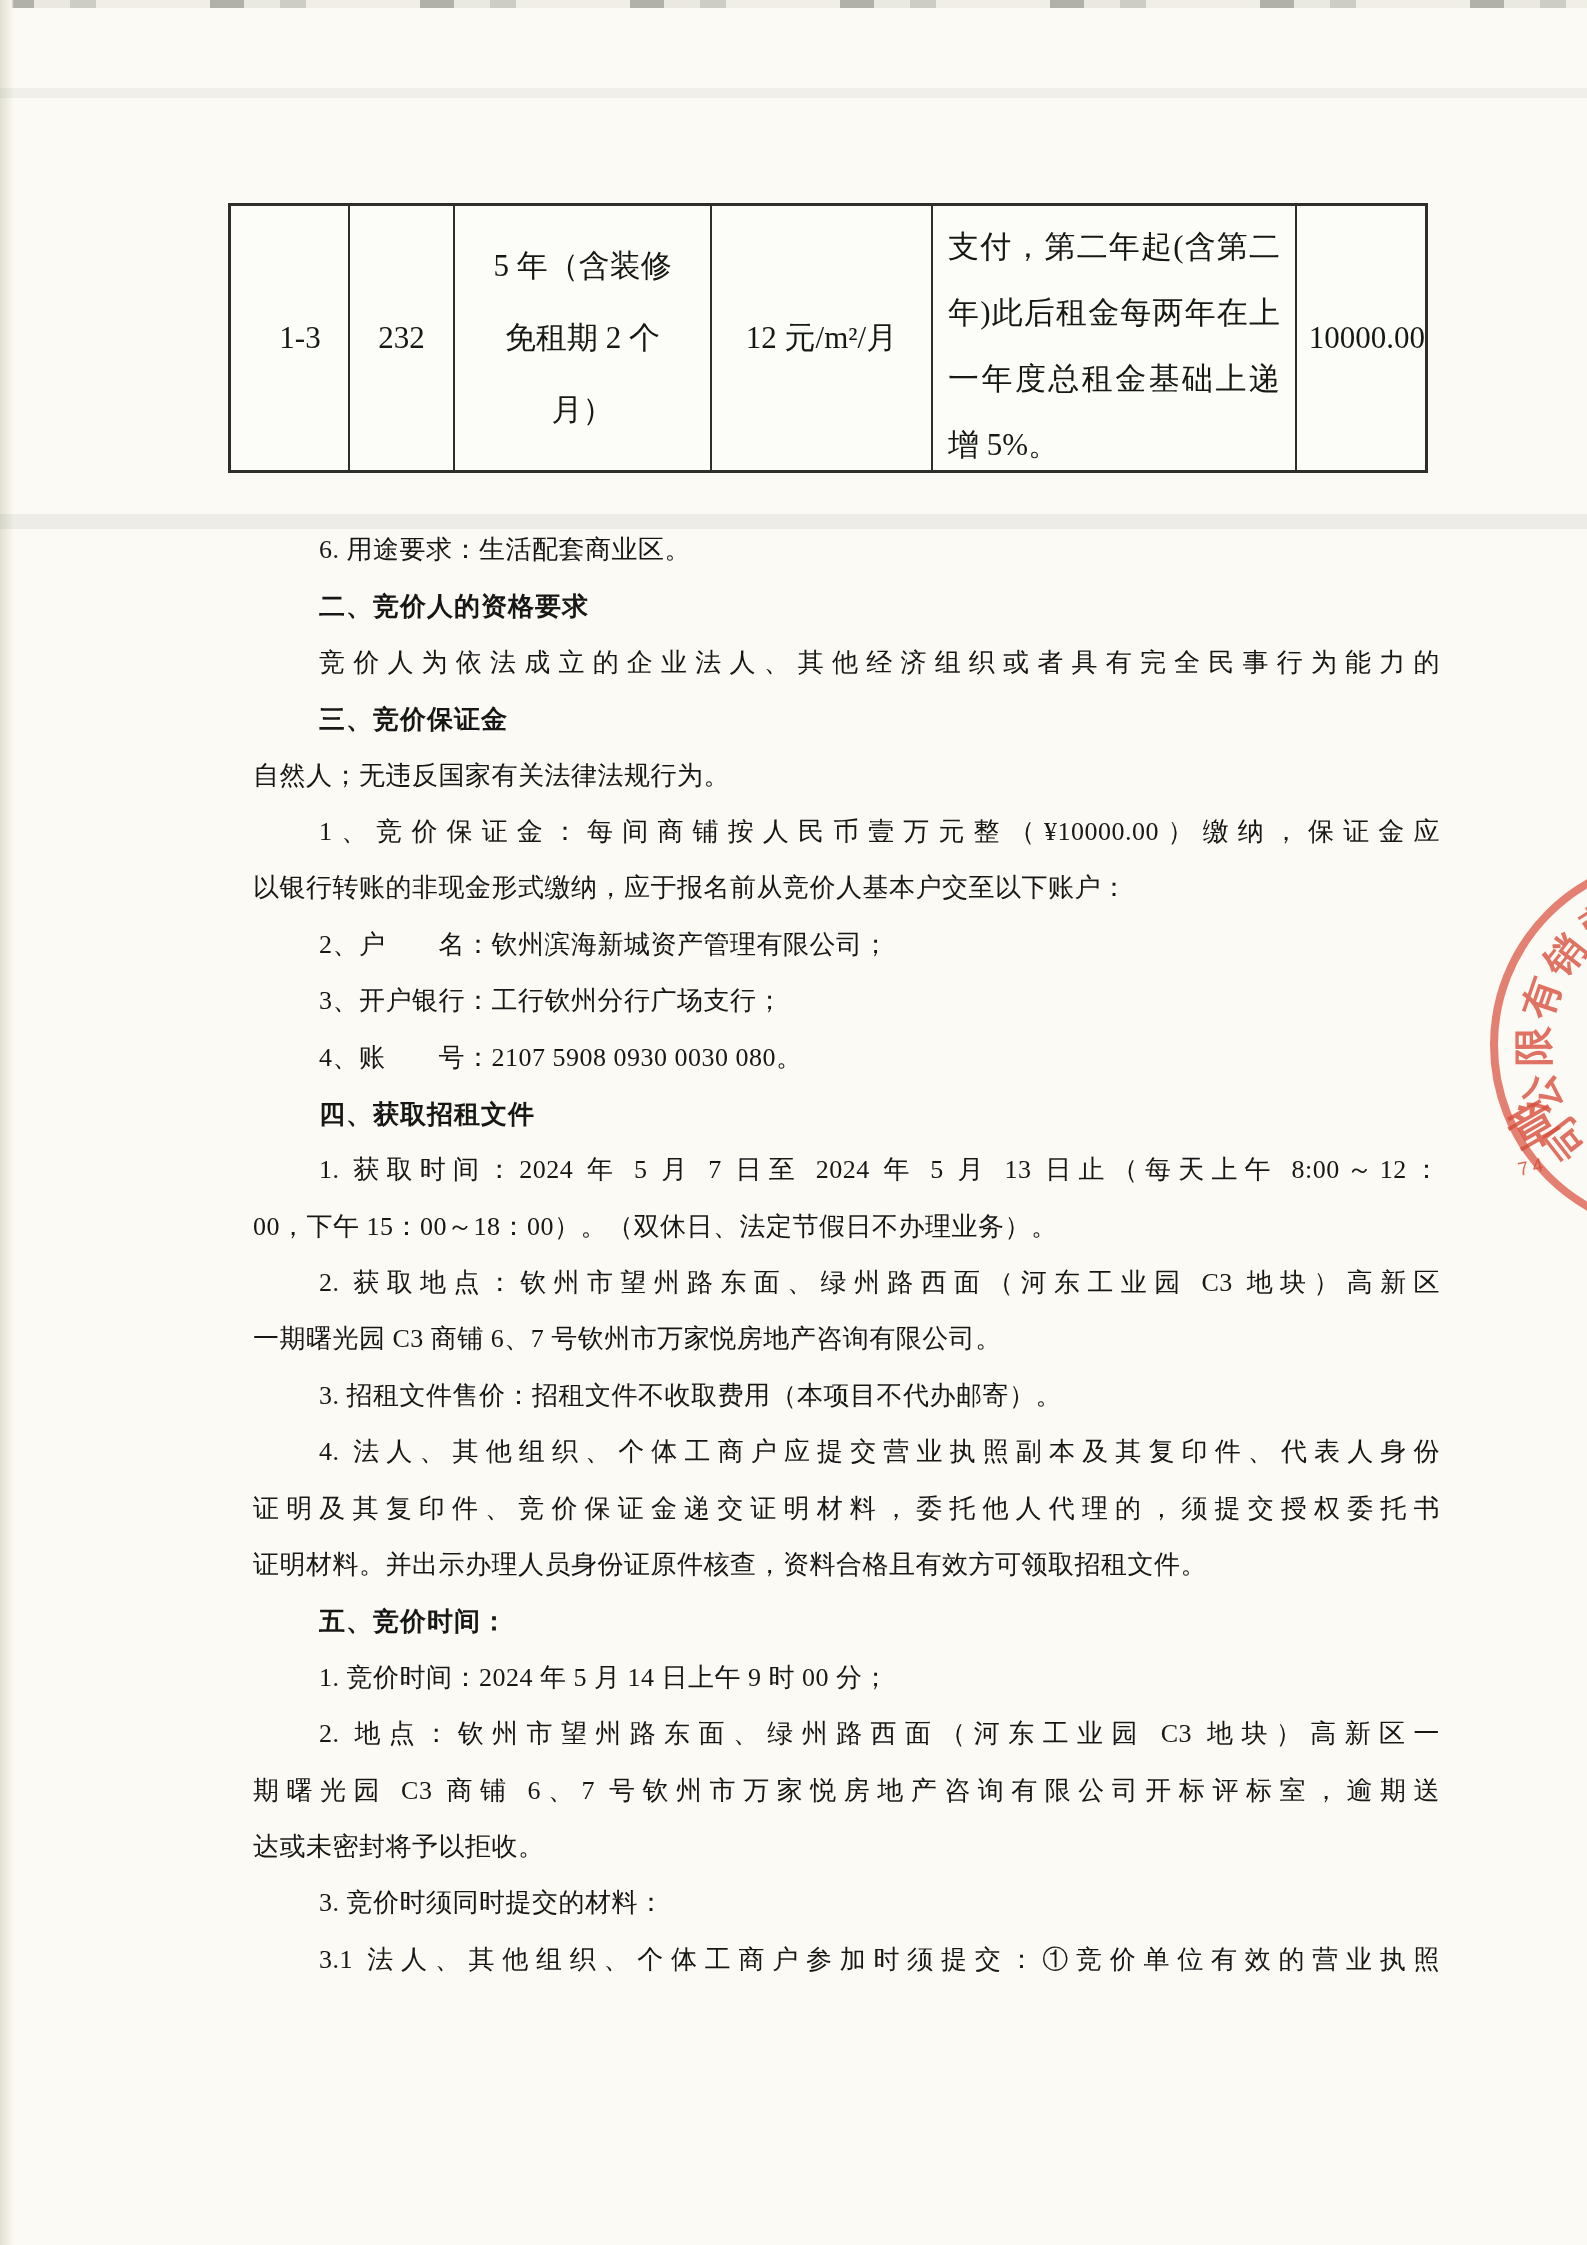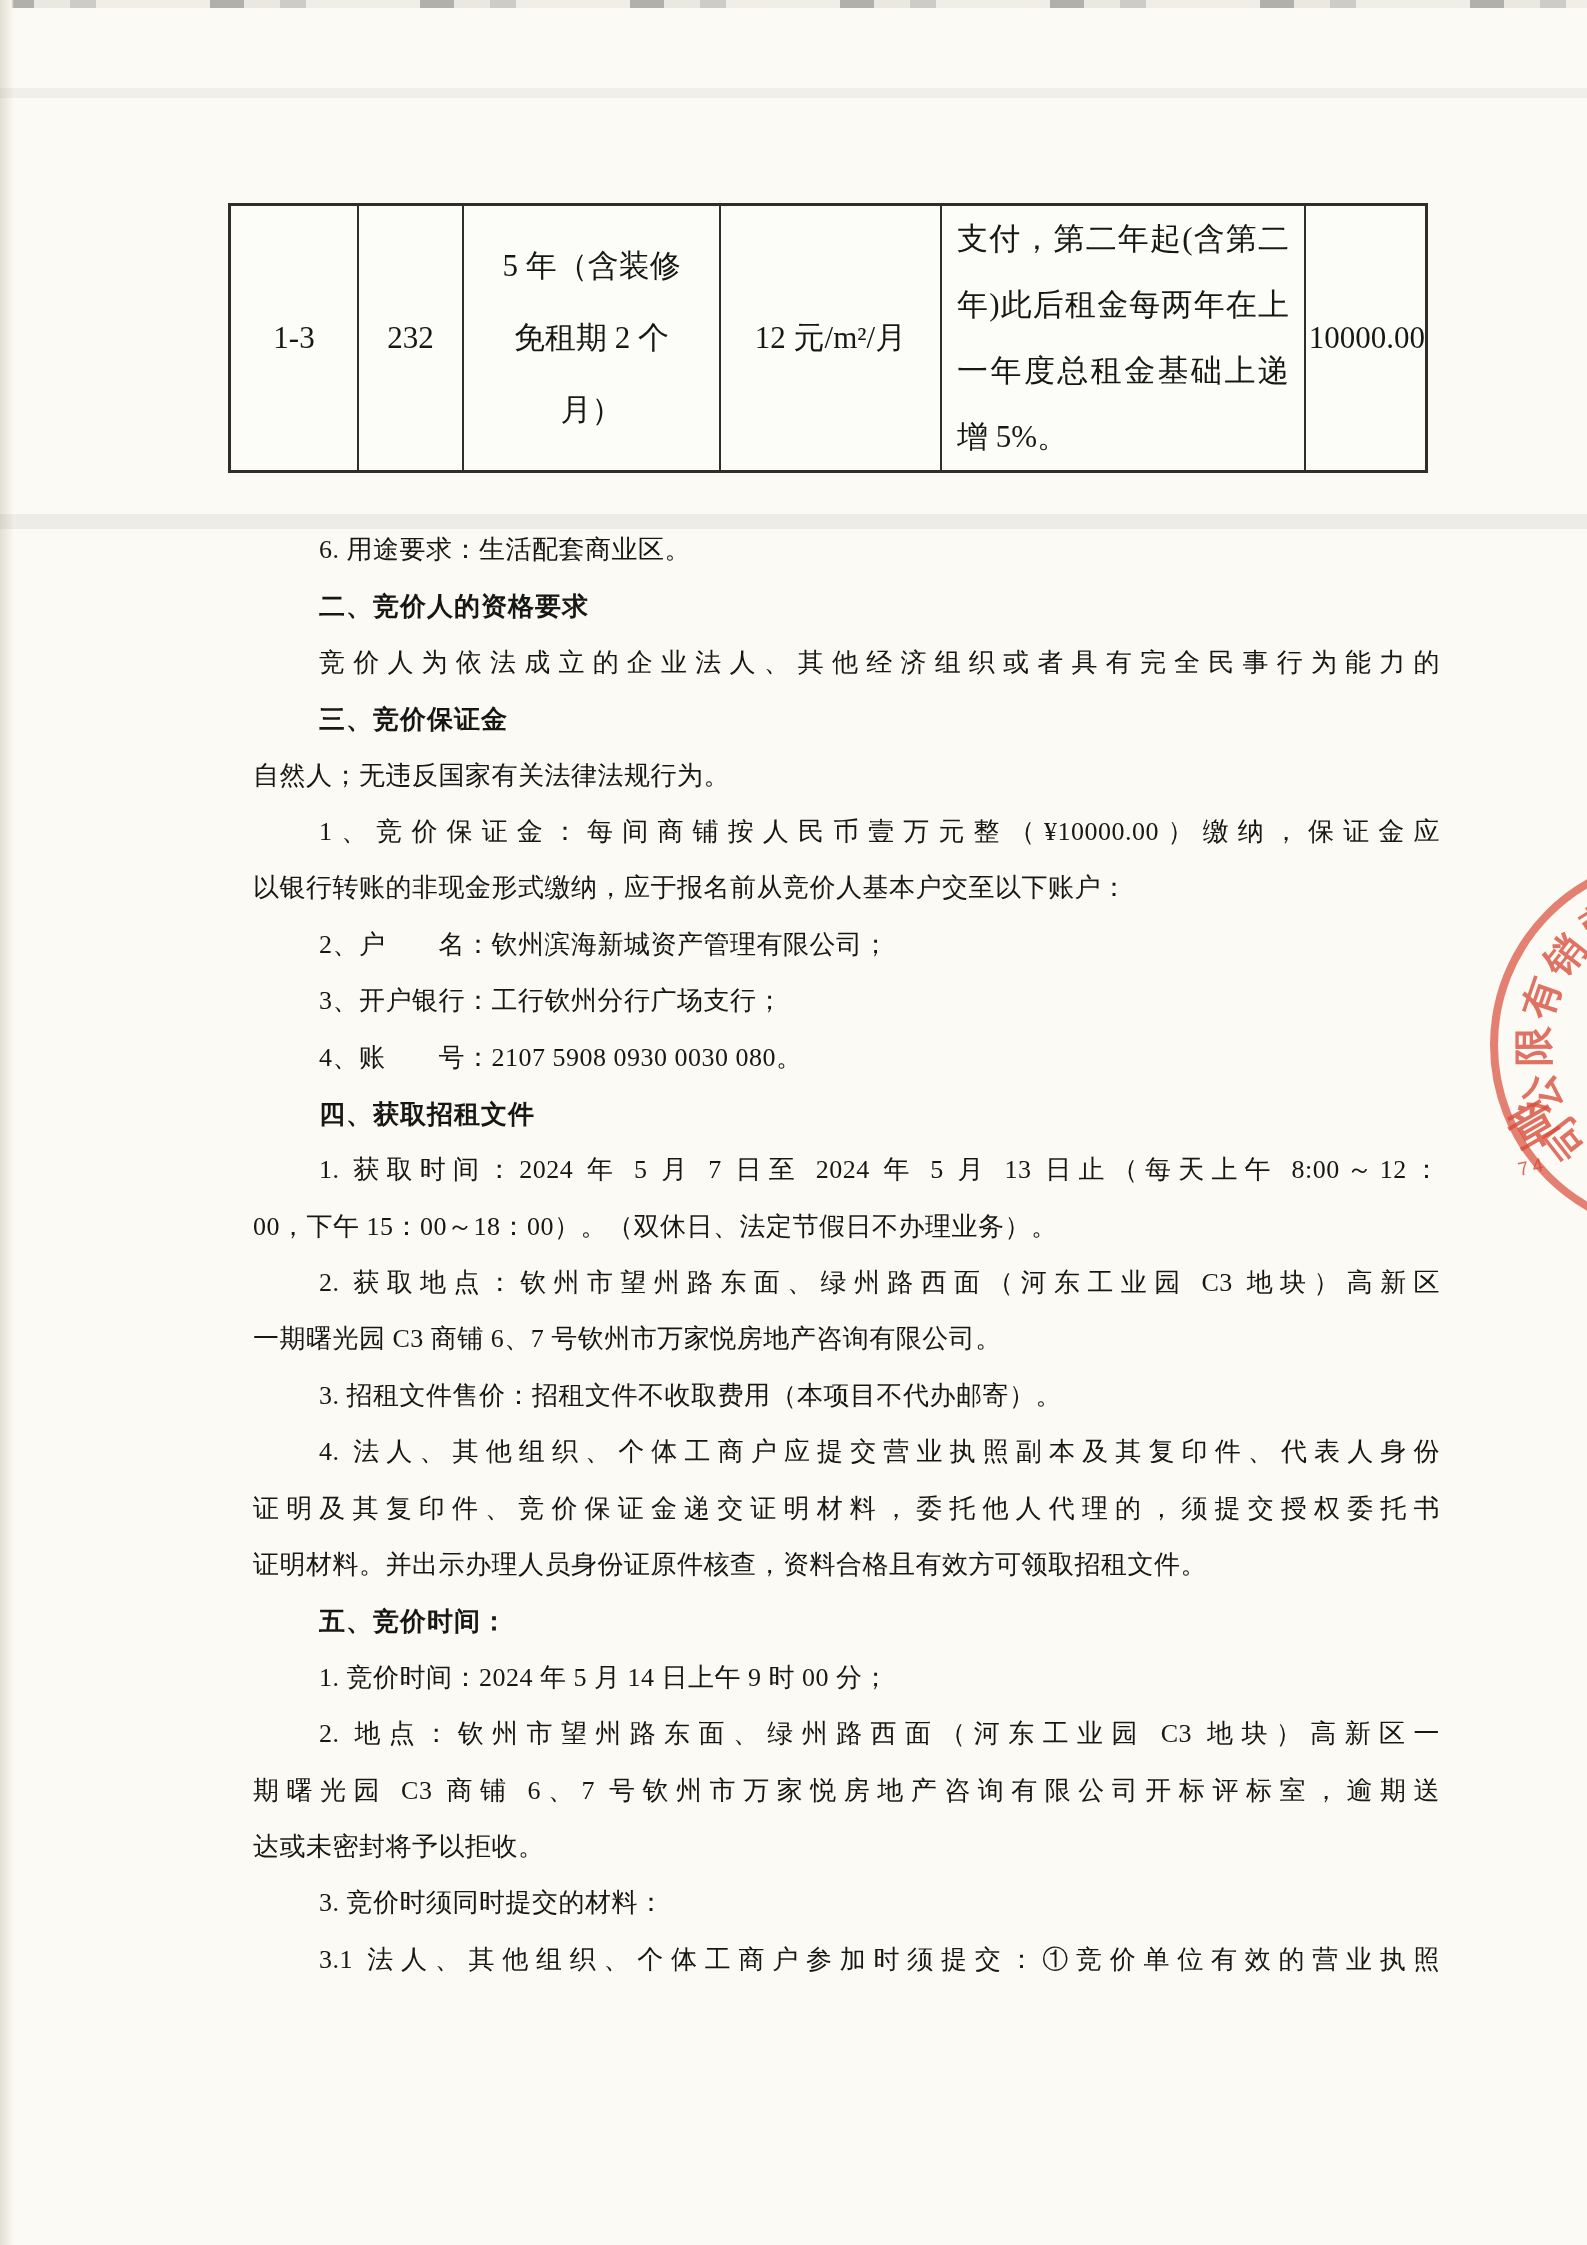--- a/index.html
+++ b/index.html
@@ -17,22 +17,22 @@
   .streak1{position:absolute;left:0;top:88px;width:100%;height:10px;background:rgba(150,148,136,.10);}
   .streak2{position:absolute;left:0;top:514px;width:100%;height:15px;background:rgba(118,116,104,.10);}
 
   
   .rtable{position:absolute;left:228px;top:203px;width:1200px;height:270px;
     box-sizing:border-box;border:3px solid #2f2e2a;display:flex;background:rgba(255,255,255,.35);}
   .cell{box-sizing:border-box;border-right:2px solid #2f2e2a;
     display:flex;flex-direction:column;align-items:center;justify-content:center;
     font-size:31px;}
   .cell:last-child{border-right:none;}
-  .c1{width:128px;} .c2{width:105px;} .c3{width:257px;gap:6px;} .c4{width:221px;}
-  .c5{width:364px;align-items:stretch;justify-content:flex-start;padding:0 15px;}
+  .c1{width:98px;margin-left:21px;} .c2{width:105px;} .c3{width:257px;gap:6px;} .c4{width:221px;}
+  .c5{width:364px;align-items:stretch;justify-content:flex-start;padding:8px 15px;}
   .c6{flex:1;align-items:flex-end;}
   .tline{line-height:66px;height:66px;text-align:center;white-space:nowrap;}
   .c5 .tline{text-align:left;}
   .c5 .tline.tj{text-align:justify;text-align-last:justify;white-space:normal;}
 
   
   .bodytext{position:absolute;left:253px;top:522px;width:1187px;font-size:26px;letter-spacing:.5px;}
   .ln{height:56.4px;line-height:56.4px;}
   .ind{padding-left:66px;}
   .j{text-align:justify;text-align-last:justify;}

